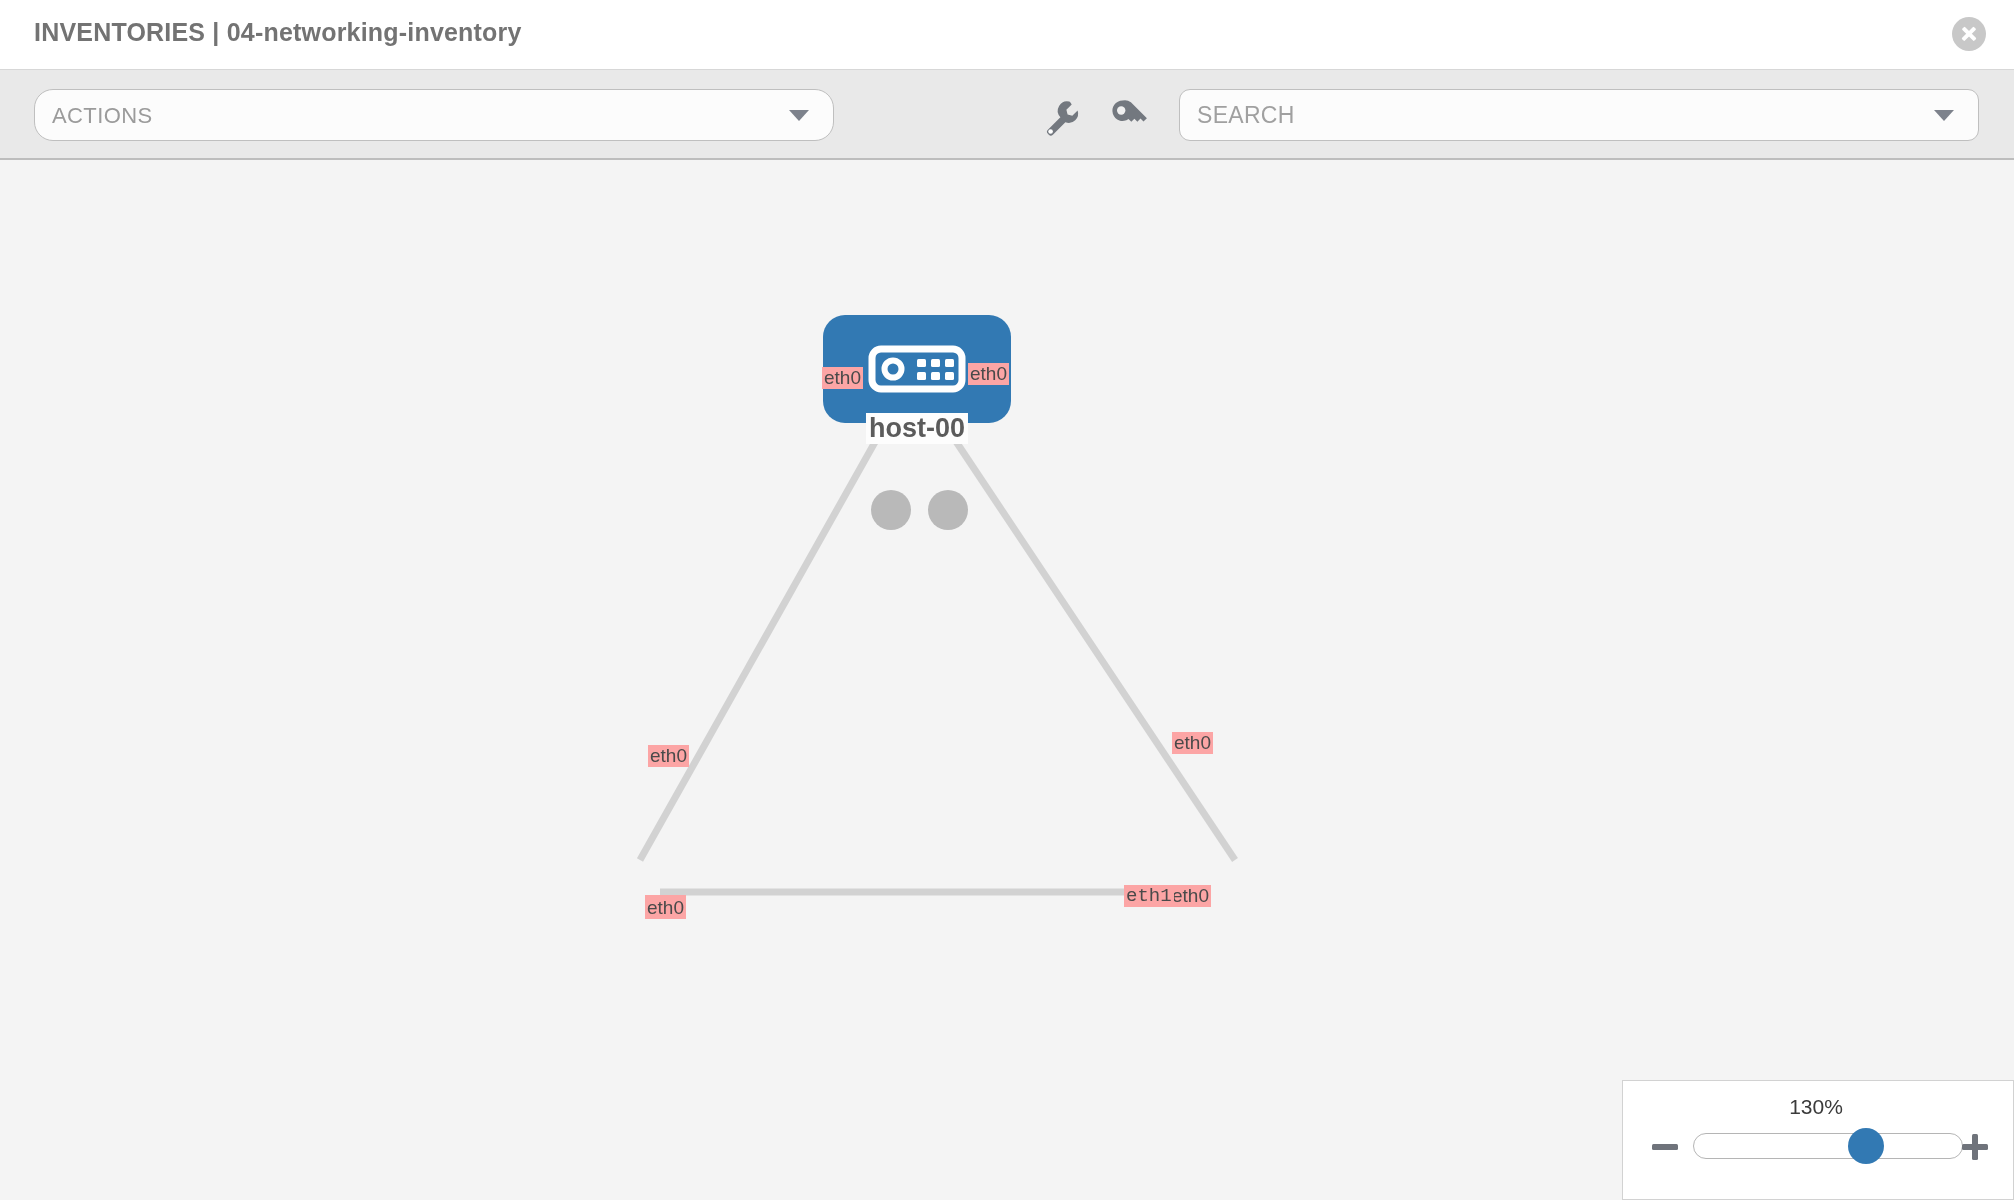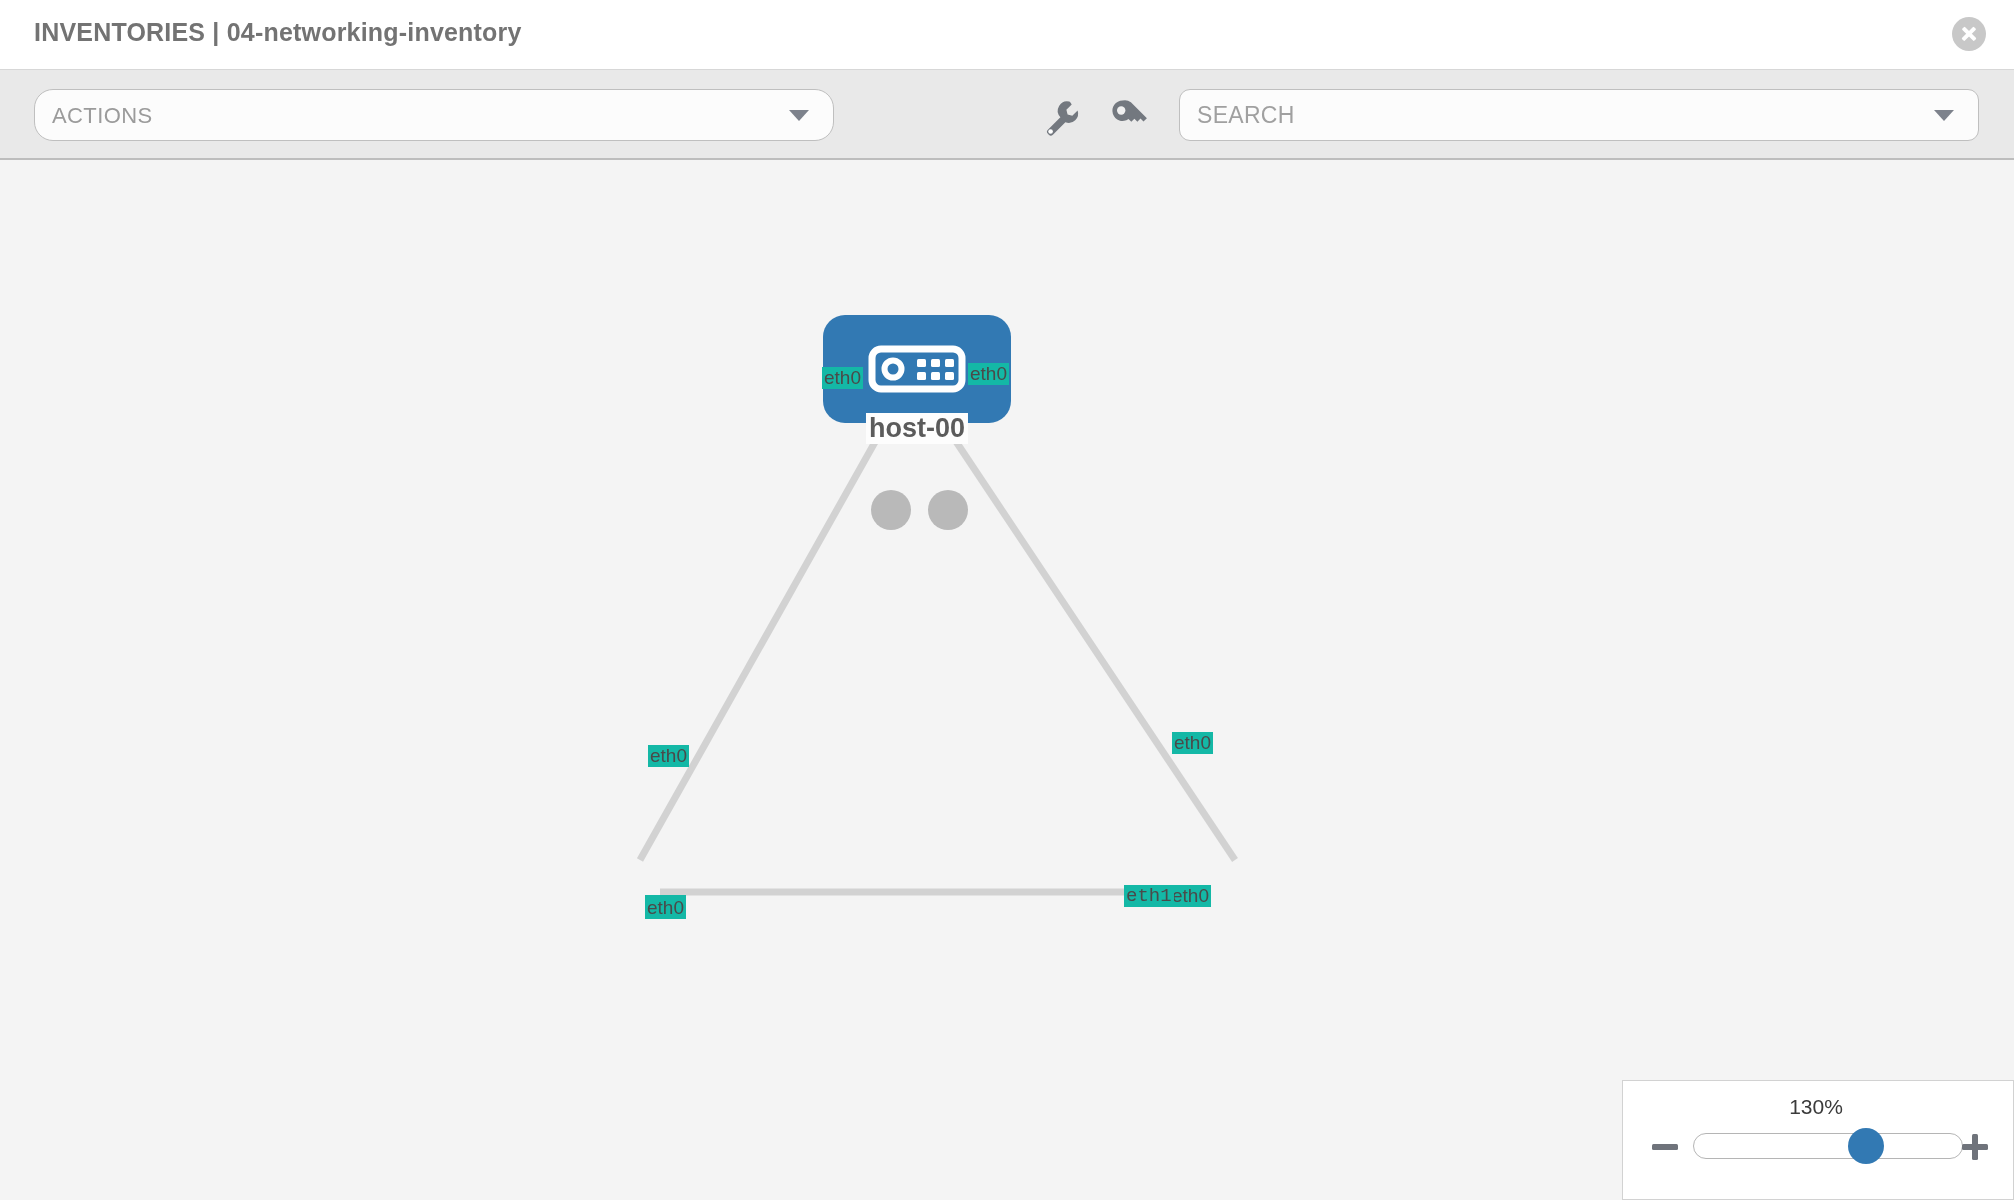--- a/index.html
+++ b/index.html
@@ -103,21 +103,21 @@
   .node-shape.circle  { border-radius: 50%; }
   .node-label {
     position: absolute; left: 50%; transform: translateX(-50%);
     white-space: nowrap;
     font-size: 27px; color: #5b5b5b;
     background: #fdfdfd; padding: 0 3px;
   }
   .link-label {
     position: absolute;
     font-size: 19px; color: #4a4a4a;
-    background: #14b8a6; padding: 0 2px;
+    background: #fca5a5; padding: 0 2px;
     white-space: nowrap;
   }
   .nub {
     position: absolute; width: 40px; height: 40px;
     border-radius: 50%; background: #b9b9b9;
   }
 
   
   .zoom-panel {
     position: absolute; right: 0; bottom: 0;

